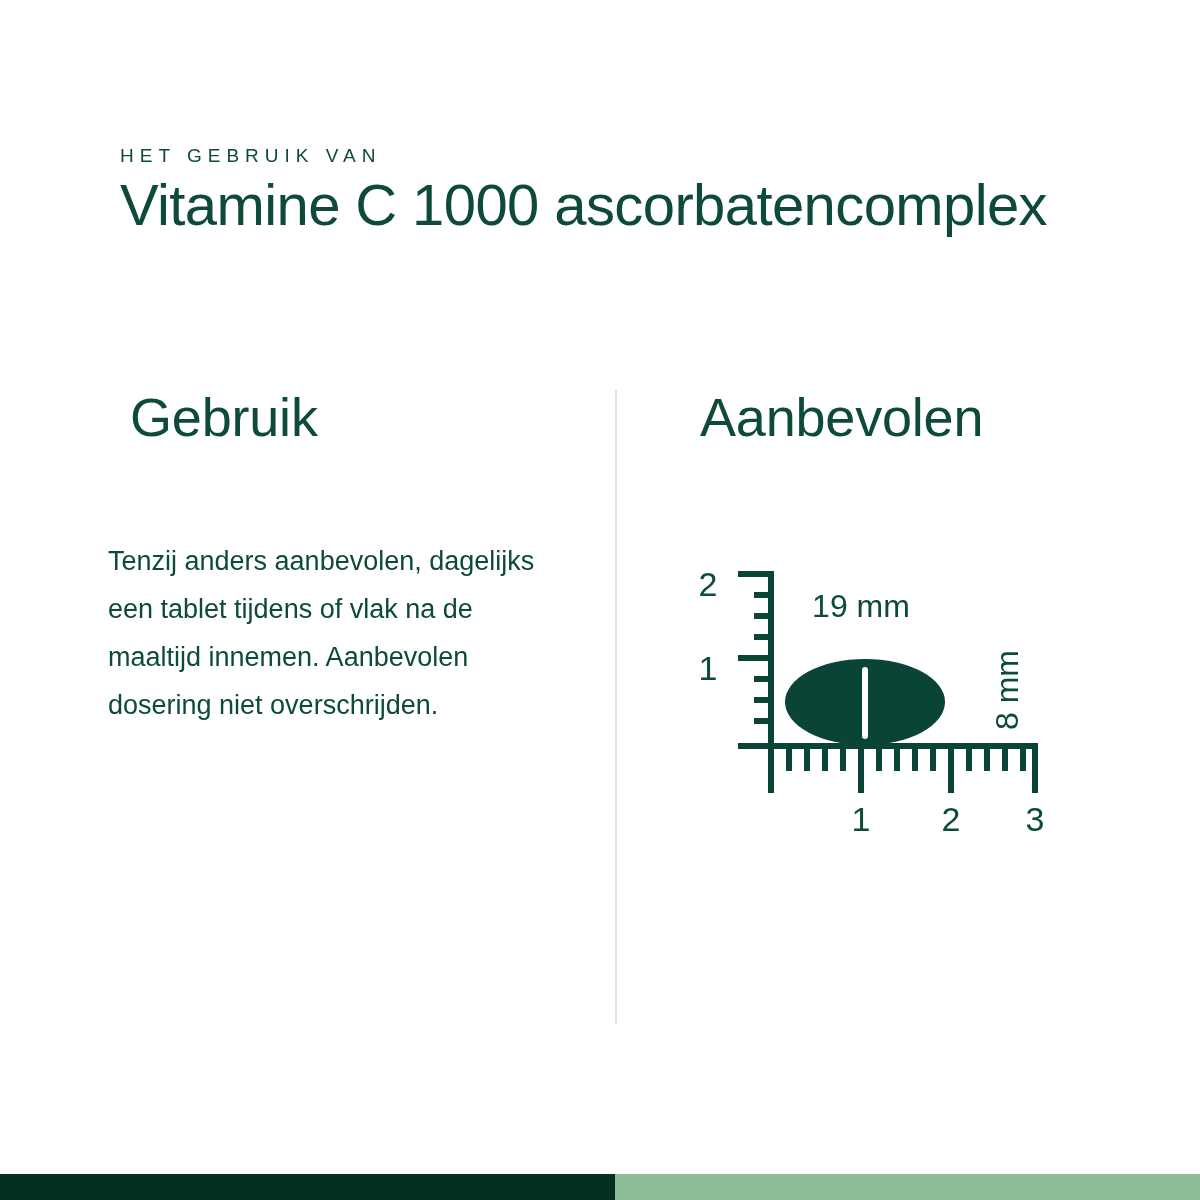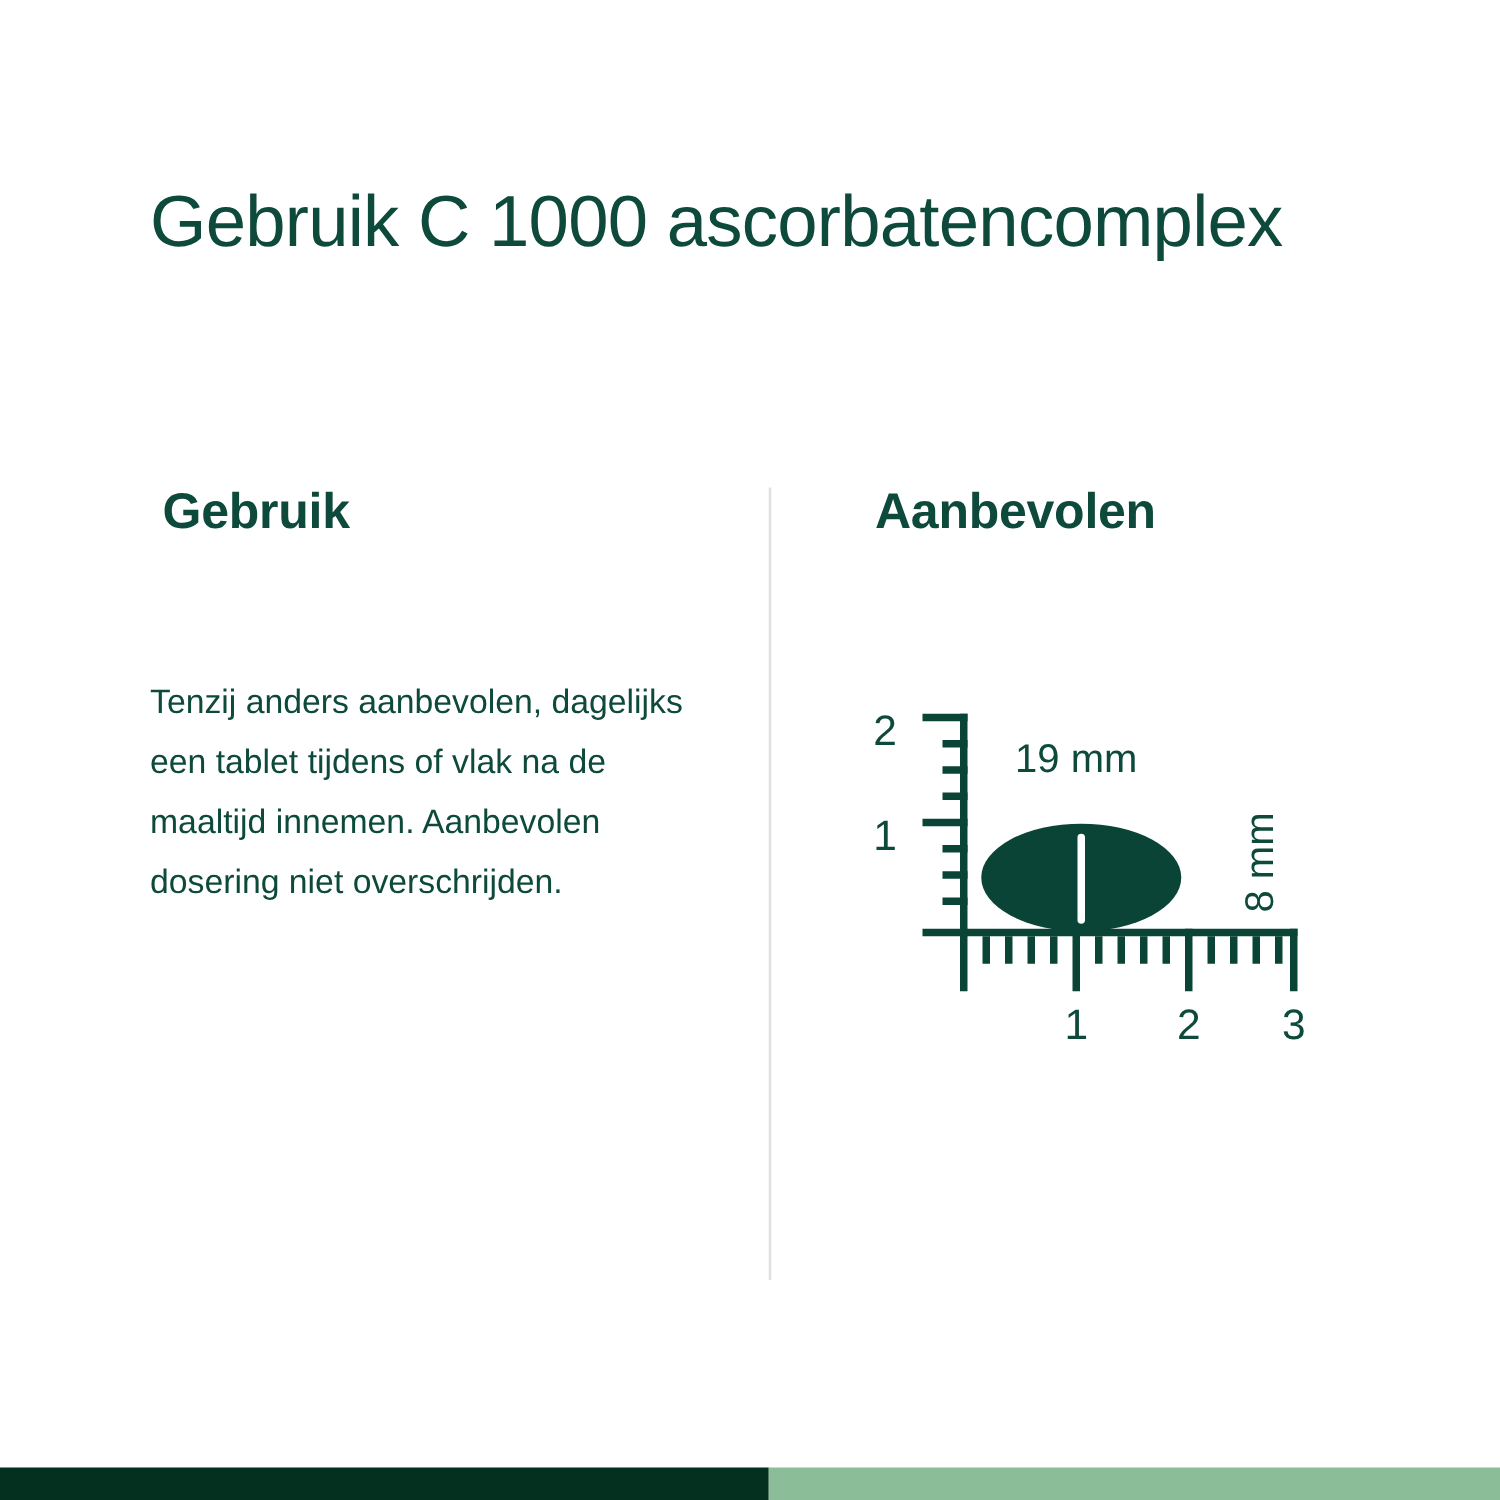--- a/index.html
+++ b/index.html
@@ -66,32 +66,32 @@
     top: 386px;
     width: 470px;
   }
   .col-right {
     position: absolute;
     left: 700px;
     top: 386px;
     width: 470px;
   }
   .section-title {
-    font-size: 40px;
-    font-weight: 700;
+    font-size: 54px;
+    font-weight: 400;
     color: #0e4a3b;
     line-height: 1.15;
     margin: 0;
     letter-spacing: -0.2px;
   }
   .col-left .section-title { padding-left: 10px; }
 
   .body-copy {
     position: absolute;
-    left: 120px;
+    left: 108px;
     top: 537px;
     width: 430px;
     font-size: 27px;
     line-height: 1.78;
     color: #0e4a3b;
     font-weight: 400;
     margin: 0;
   }
 
   
@@ -123,21 +123,22 @@
     height: 100%;
     background: #8cbd99;
   }
 </style>
 </head>
 <body>
 
 <div class="page">
 
   <div class="header">
-    <h1 class="headline">Gebruik C 1000 ascorbatencomplex</h1>
+    <p class="eyebrow">HET GEBRUIK VAN</p>
+    <h1 class="headline">Vitamine C 1000 ascorbatencomplex</h1>
   </div>
 
   <div class="divider"></div>
 
   <div class="col-left">
     <h2 class="section-title">Gebruik</h2>
   </div>
 
   <p class="body-copy">Tenzij anders aanbevolen, dagelijks een tablet tijdens of vlak na de maaltijd innemen. Aanbevolen dosering niet overschrijden.</p>
 

